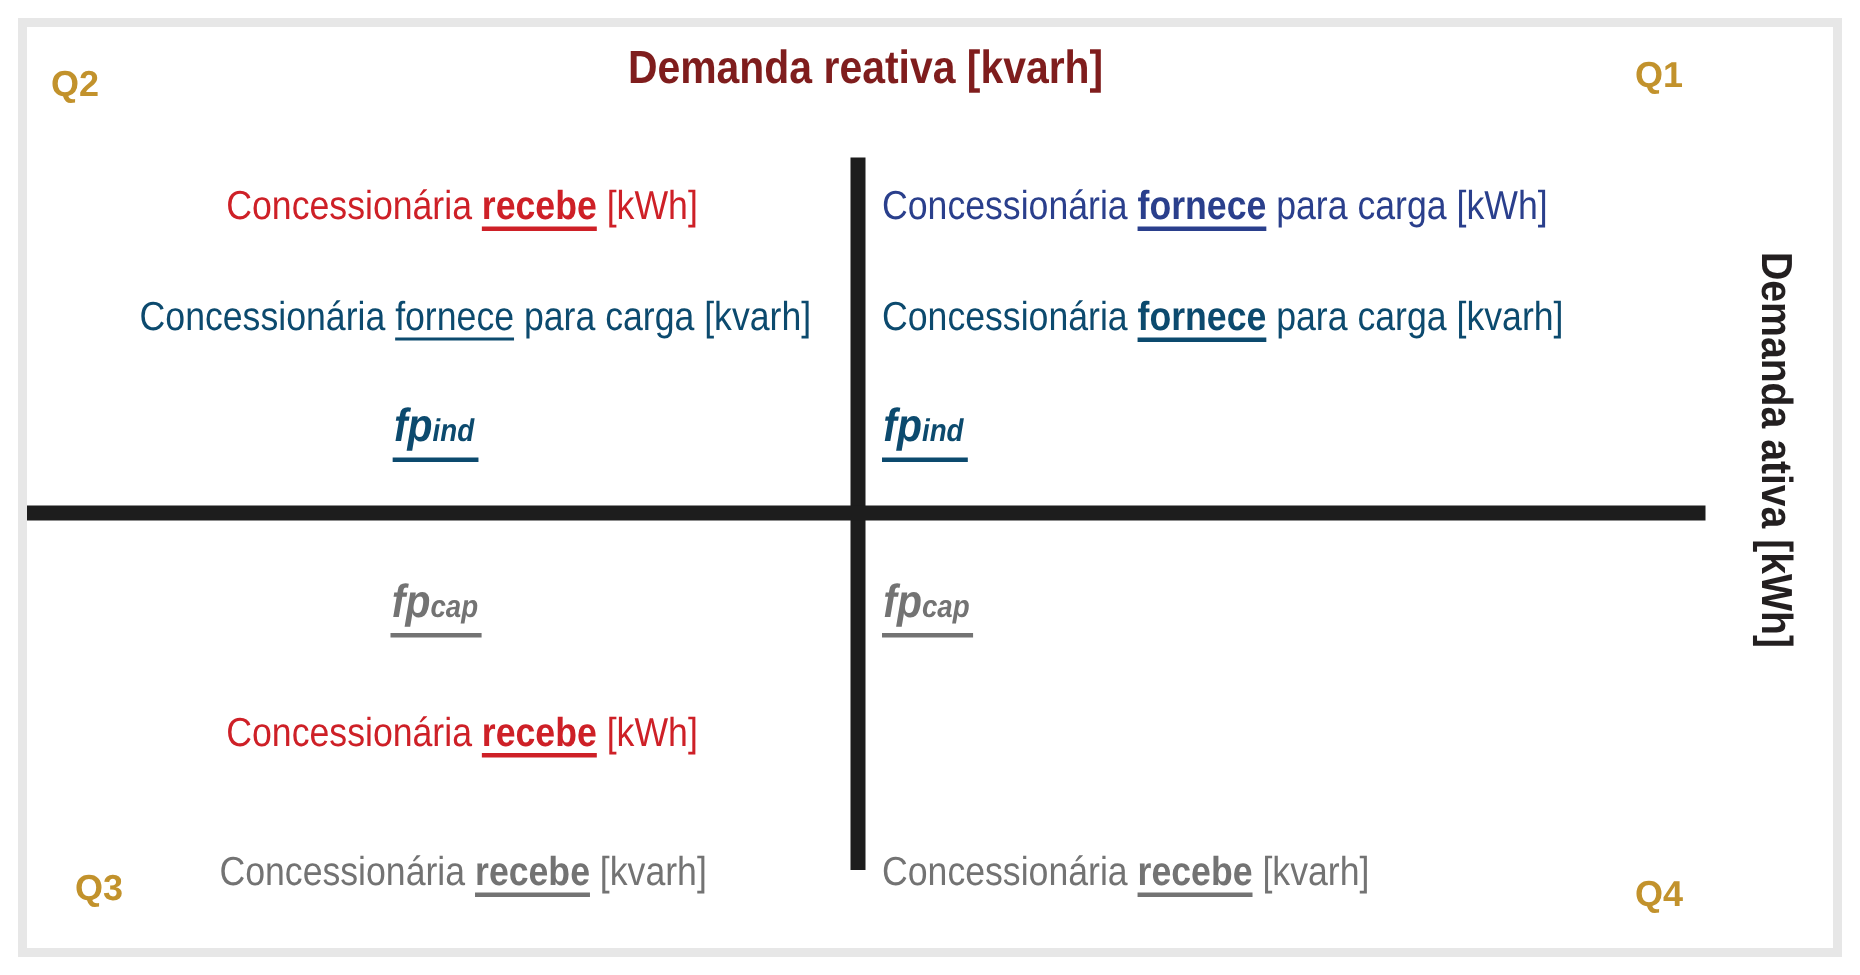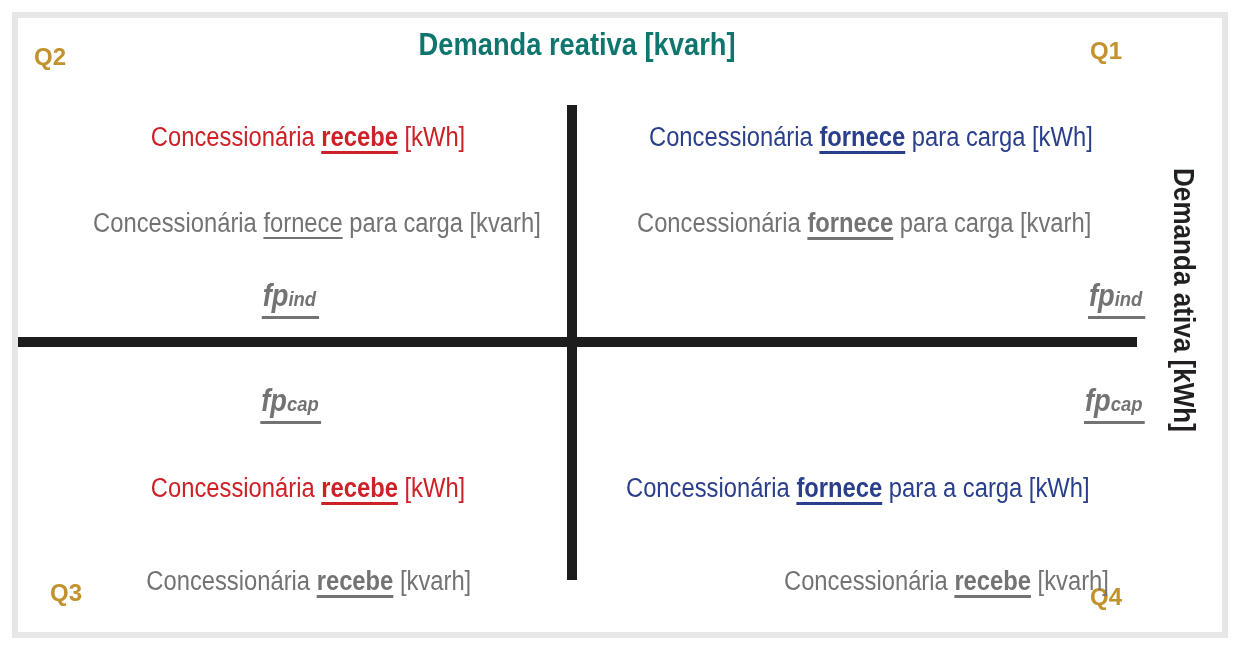--- a/index.html
+++ b/index.html
@@ -31,21 +31,21 @@
     background: #1d1d1d;
   }
   .title {
     position: absolute;
     left: 0; top: 26px;
     width: 1154px;
     text-align: center;
     font-size: 31px;
     line-height: 38px;
     font-weight: bold;
-    color: #0f766e;
+    color: #7f1d1d;
   }
   .qlabel {
     position: absolute;
     font-size: 24px;
     line-height: 34px;
     font-weight: bold;
     color: #c2922c;
   }
   .qlabel.q2 { left: 34px;   top: 40px;  }
   .qlabel.q1 { left: 1090px; top: 34px;  }
@@ -59,34 +59,34 @@
     font-size: 29px;
     font-weight: bold;
     color: #231f20;
   }
   .row {
     position: absolute;
     font-size: 27px;
     line-height: 32px;
   }
   .row.left  { left: 20px;  width: 533px; text-align: center; }
-  .row.right { left: 608px; width: 545px; text-align: right;  }
+  .row.right { left: 588px; width: 545px; text-align: left;  }
   .cond { display: inline-block; white-space: nowrap; transform: scaleX(0.88); }
   .row.left  .cond { transform-origin: 100% 50%; }
   .row.right .cond { transform-origin: 0 50%; }
   .title .cond { transform-origin: 50% 50%; }
   .r1  { top: 121px; }
   .r2  { top: 195px; }
   .rfpi{ top: 268px; }
   .rfpc{ top: 385px; }
   .r5  { top: 472px; }
   .r6  { top: 545px; margin-top: 20px; }
   .red   { color: #ce2027; }
   .blue  { color: #2a3f8c; }
-  .green { color: #737373; margin-top: 12px; }
+  .green { color: #0c4a6e; }
   .dark  { color: #737373; }
   .key {
     font-weight: bold;
     text-decoration: underline;
     text-underline-offset: 5px;
     text-decoration-thickness: 2.5px;
   }
   .key.plain { font-weight: normal; text-decoration-thickness: 2px; }
   .fp-wrap {
     display: inline-block;
@@ -121,16 +121,15 @@
 
   <div class="row right r1 blue"><span class="cond"><span>Concessionária </span><span class="key">fornece</span><span> para carga [kWh]</span></span></div>
   <div class="row right r2 green"><span class="cond"><span>Concessionária </span><span class="key">fornece</span><span> para carga [kvarh]</span></span></div>
   <div class="row right rfpi green"><span class="cond"><span class="fp-wrap"><span class="fp-base">fp</span><span class="fp-sub">ind</span></span></span></div>
 
   <div class="row left rfpc dark"><span class="cond"><span class="fp-wrap"><span class="fp-base">fp</span><span class="fp-sub">cap</span></span></span></div>
   <div class="row left r5 red"><span class="cond"><span>Concessionária </span><span class="key">recebe</span><span> [kWh]</span></span></div>
   <div class="row left r6 dark"><span class="cond"><span>Concessionária </span><span class="key">recebe</span><span> [kvarh]</span></span></div>
 
   <div class="row right rfpc dark"><span class="cond"><span class="fp-wrap"><span class="fp-base">fp</span><span class="fp-sub">cap</span></span></span></div>
-  <div class="row right r5 blue"><span class="cond"><span>Concessionária </span><span class="key">fornece</span><span> para a carga [kWh]</span></span></div>
   <div class="row right r6 dark"><span class="cond"><span>Concessionária </span><span class="key">recebe</span><span> [kvarh]</span></span></div>
 
 </div>
 
 </body></html>

